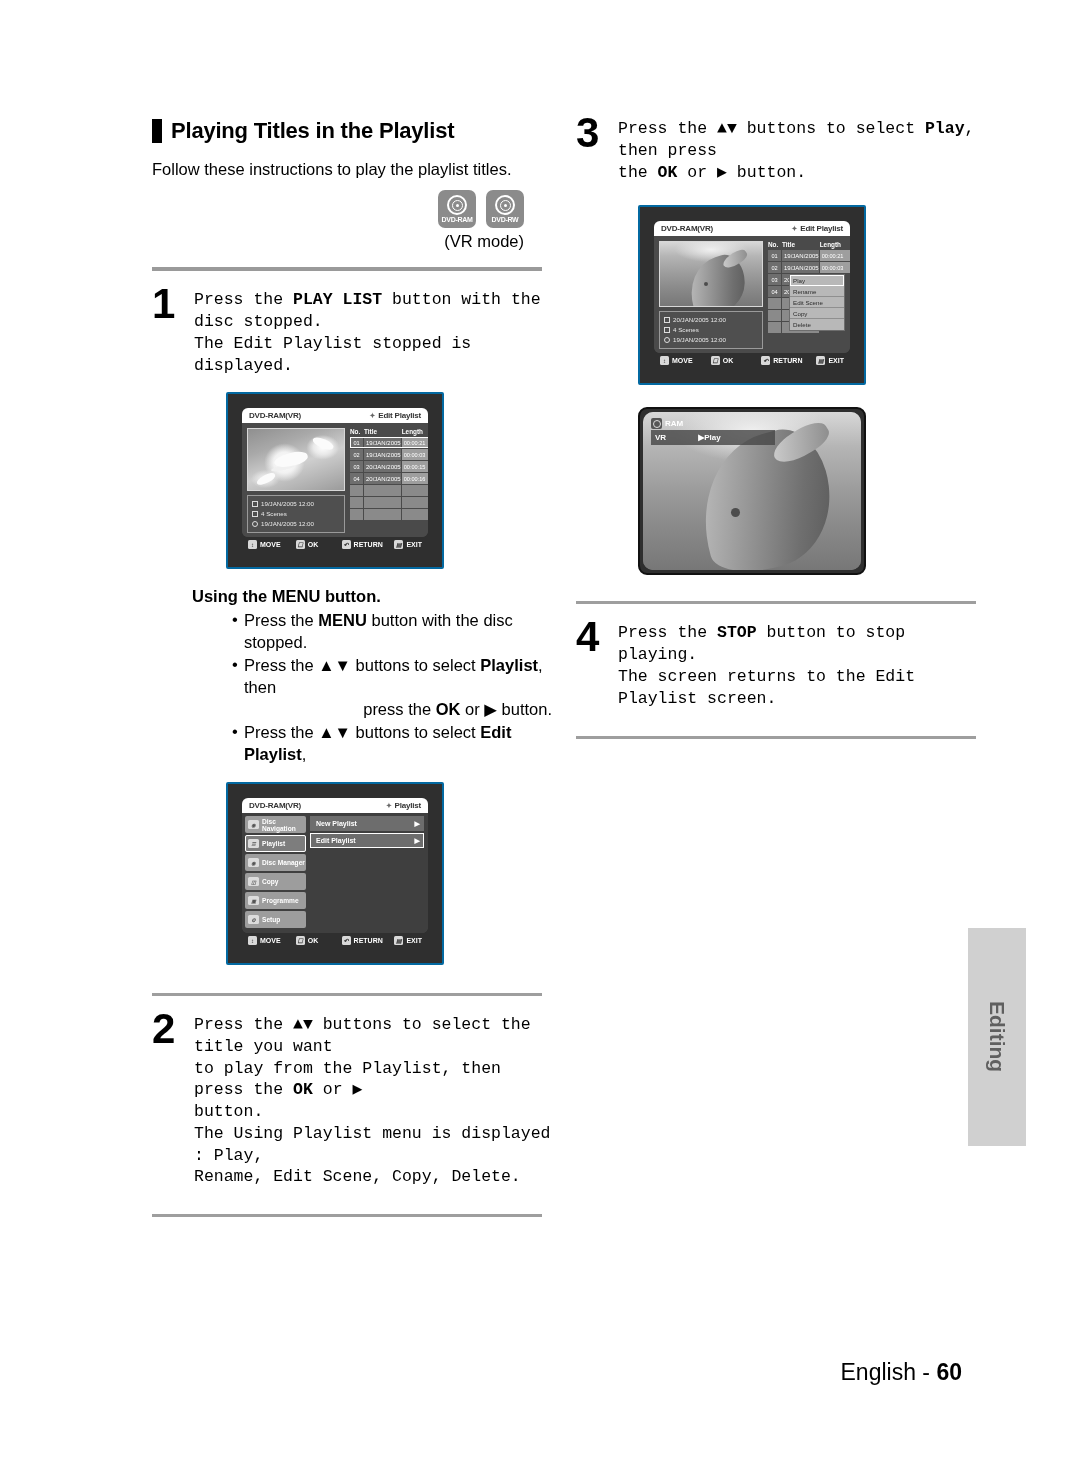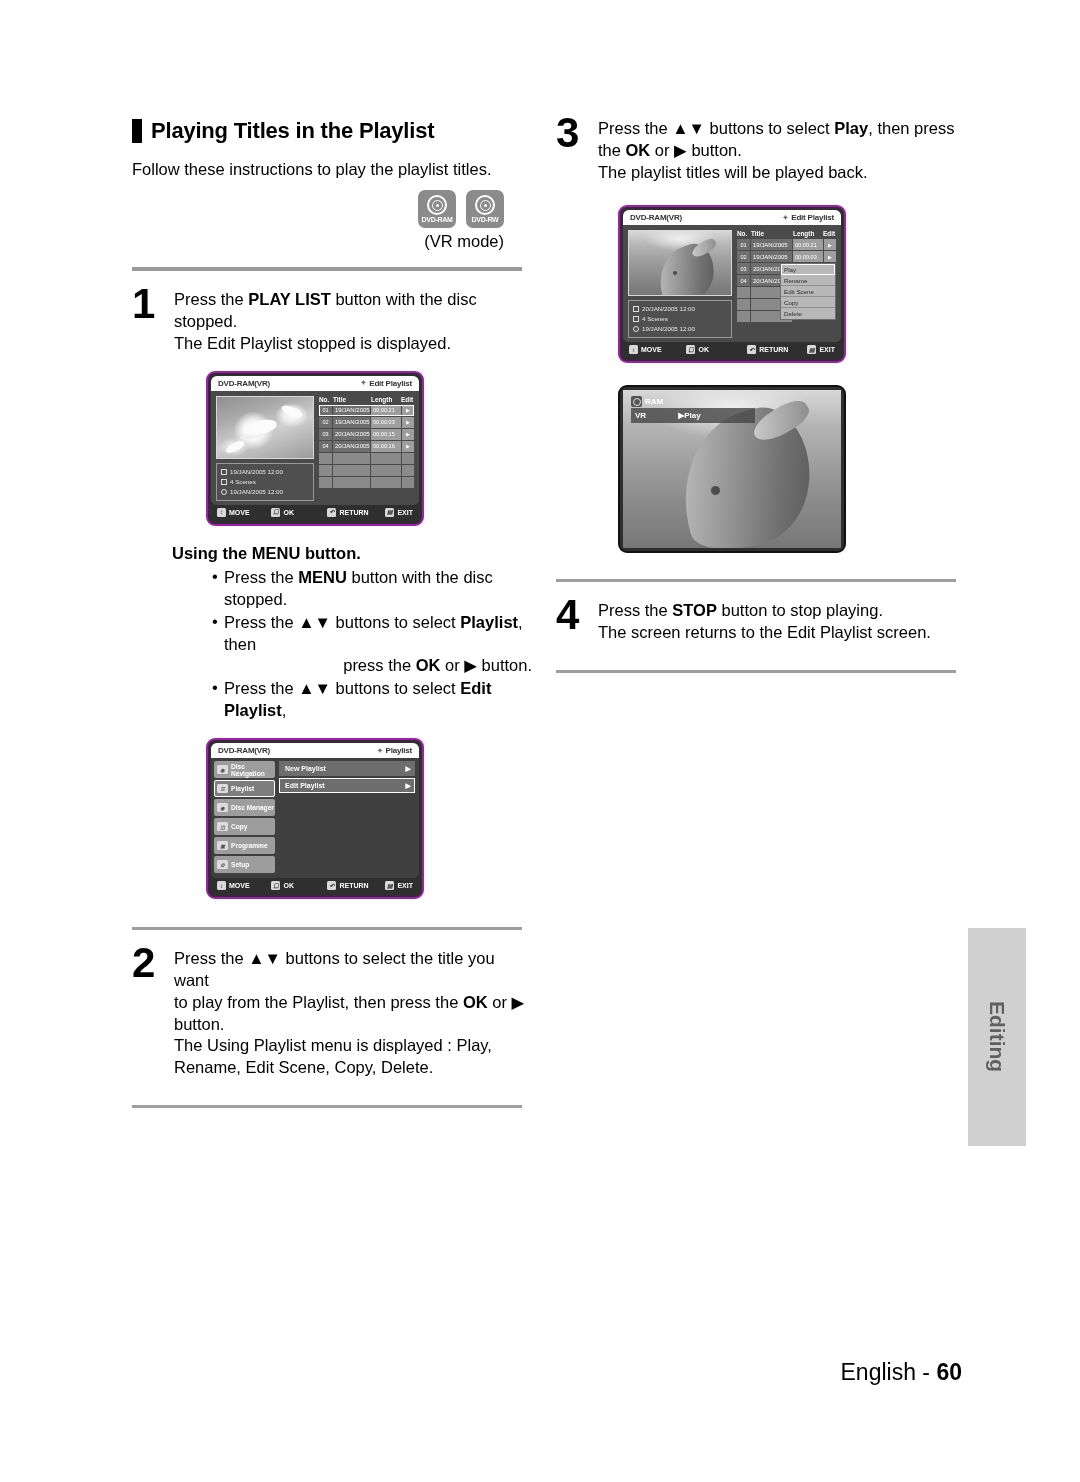--- a/index.html
+++ b/index.html
@@ -7,21 +7,21 @@
   body {
     width:1080px; height:1482px;
     background:#ffffff;
     font-family:"Liberation Sans", sans-serif;
     color:#000;
     position:relative;
     overflow:hidden;
   }
 
   
-  .page { position:absolute; inset:0; }
+  .page { position:absolute; inset:0;margin-left:20px; }
   .col-left  { position:absolute; left:132px;  top:118px; width:400px; }
   .col-right { position:absolute; left:556px;  top:118px; width:400px; }
 
   
   .h1-row { display:flex; align-items:center; gap:9px; margin:0 0 14px 0; }
   .h1-bar { width:10px; height:24px; background:#000; flex:0 0 auto; }
   .h1-txt { font-size:22px; font-weight:bold; letter-spacing:-0.2px; }
 
   .lead { font-size:16.5px; line-height:1.35; margin:0 0 10px 0; }
 
@@ -53,37 +53,37 @@
   
   .divider { height:4px; background:#9a9a9a; margin:16px 0 18px 0; width:390px; }
   .divider.thin { height:3px; background:#9e9e9e; }
 
   
   .step { display:flex; align-items:flex-start; gap:0; }
   .step-num {
     font-size:42px; font-weight:bold; line-height:0.82;
     width:42px; flex:0 0 42px; text-align:left; margin-top:-2px;
   }
-  .step-body { font-size:16.5px; line-height:1.32; flex:1; }
+  .step-body { font-size:16.5px; line-height:1.32; flex:1;font-family:Liberation Mono, monospace; }
   .step-body p { margin:0; }
   .b { font-weight:bold; }
 
   
   .sub-title { font-size:16.5px; font-weight:bold; margin:18px 0 4px 40px; }
   .bullets { margin:0 0 0 40px; font-size:16.5px; line-height:1.33; }
   .bullets li { list-style:none; position:relative; padding-left:12px; margin-bottom:1px; }
   .bullets li::before { content:"\2022"; position:absolute; left:0; top:-1px; }
   .bullets li .cont { display:block; padding-left:8px;text-align:right; }
 
   
   .osd {
     width:218px; background:#2f2f2f;
-    border:2px solid #a21caf;
-    border-radius:9px;
-    padding:3px;
+    border:2px solid #0369a1;
+    border-radius:2px;
+    padding:14px;
     font-family:"Liberation Sans", sans-serif;
     color:#fff;
     position:relative;
   }
   .osd-inner { border-radius:6px; overflow:hidden; background:#4a4a4a; }
 
   .osd-head {
     background:#ffffff; color:#333;
     display:flex; align-items:center; justify-content:space-between;
     padding:3px 7px 3px 7px;
@@ -171,21 +171,21 @@
     padding:0 4px 0 6px; font-size:7px; font-weight:bold; color:#fff; margin-bottom:2px;
   }
   .msub.sel { outline:1.3px solid #fff; outline-offset:-1px; }
 
   
   .vidpanel {
     width:228px; height:168px; border:2px solid #111; border-radius:9px;
     padding:3px; background:#2f2f2f; position:relative;
   }
   .vidpanel .screen {
-    width:100%; height:100%; border-radius:0; overflow:hidden; position:relative;
+    width:100%; height:100%; border-radius:10px; overflow:hidden; position:relative;
     background:#7d7d7d;
     padding-left:40px;
   }
   .ovl { position:absolute; left:8px; top:6px; z-index:3; }
   .ovl .ram {
     display:flex; align-items:center; gap:3px;
     font-size:8px; font-weight:bold; color:#fff;
   }
   .ovl .ramico {
     width:11px; height:11px; border-radius:2px; background:#555;
@@ -507,21 +507,20 @@
 
   </div>
 
   <div class="col-right">
 
     <div class="step">
       <div class="step-num">3</div>
       <div class="step-body">
         <p><span>Press the ▲▼ buttons to select </span><span class="b">Play</span><span>, then press</span></p>
         <p><span>the </span><span class="b">OK</span><span> or  ▶ button.</span></p>
-        <p>The playlist titles will be played back.</p>
       </div>
     </div>
 
     <div style="margin:22px 0 0 62px;">
       <div class="osd" style="width:228px;">
         <div class="osd-inner">
           <div class="osd-head">
             <span>DVD-RAM(VR)</span>
             <span class="right">
               <span class="dia">✦</span>

